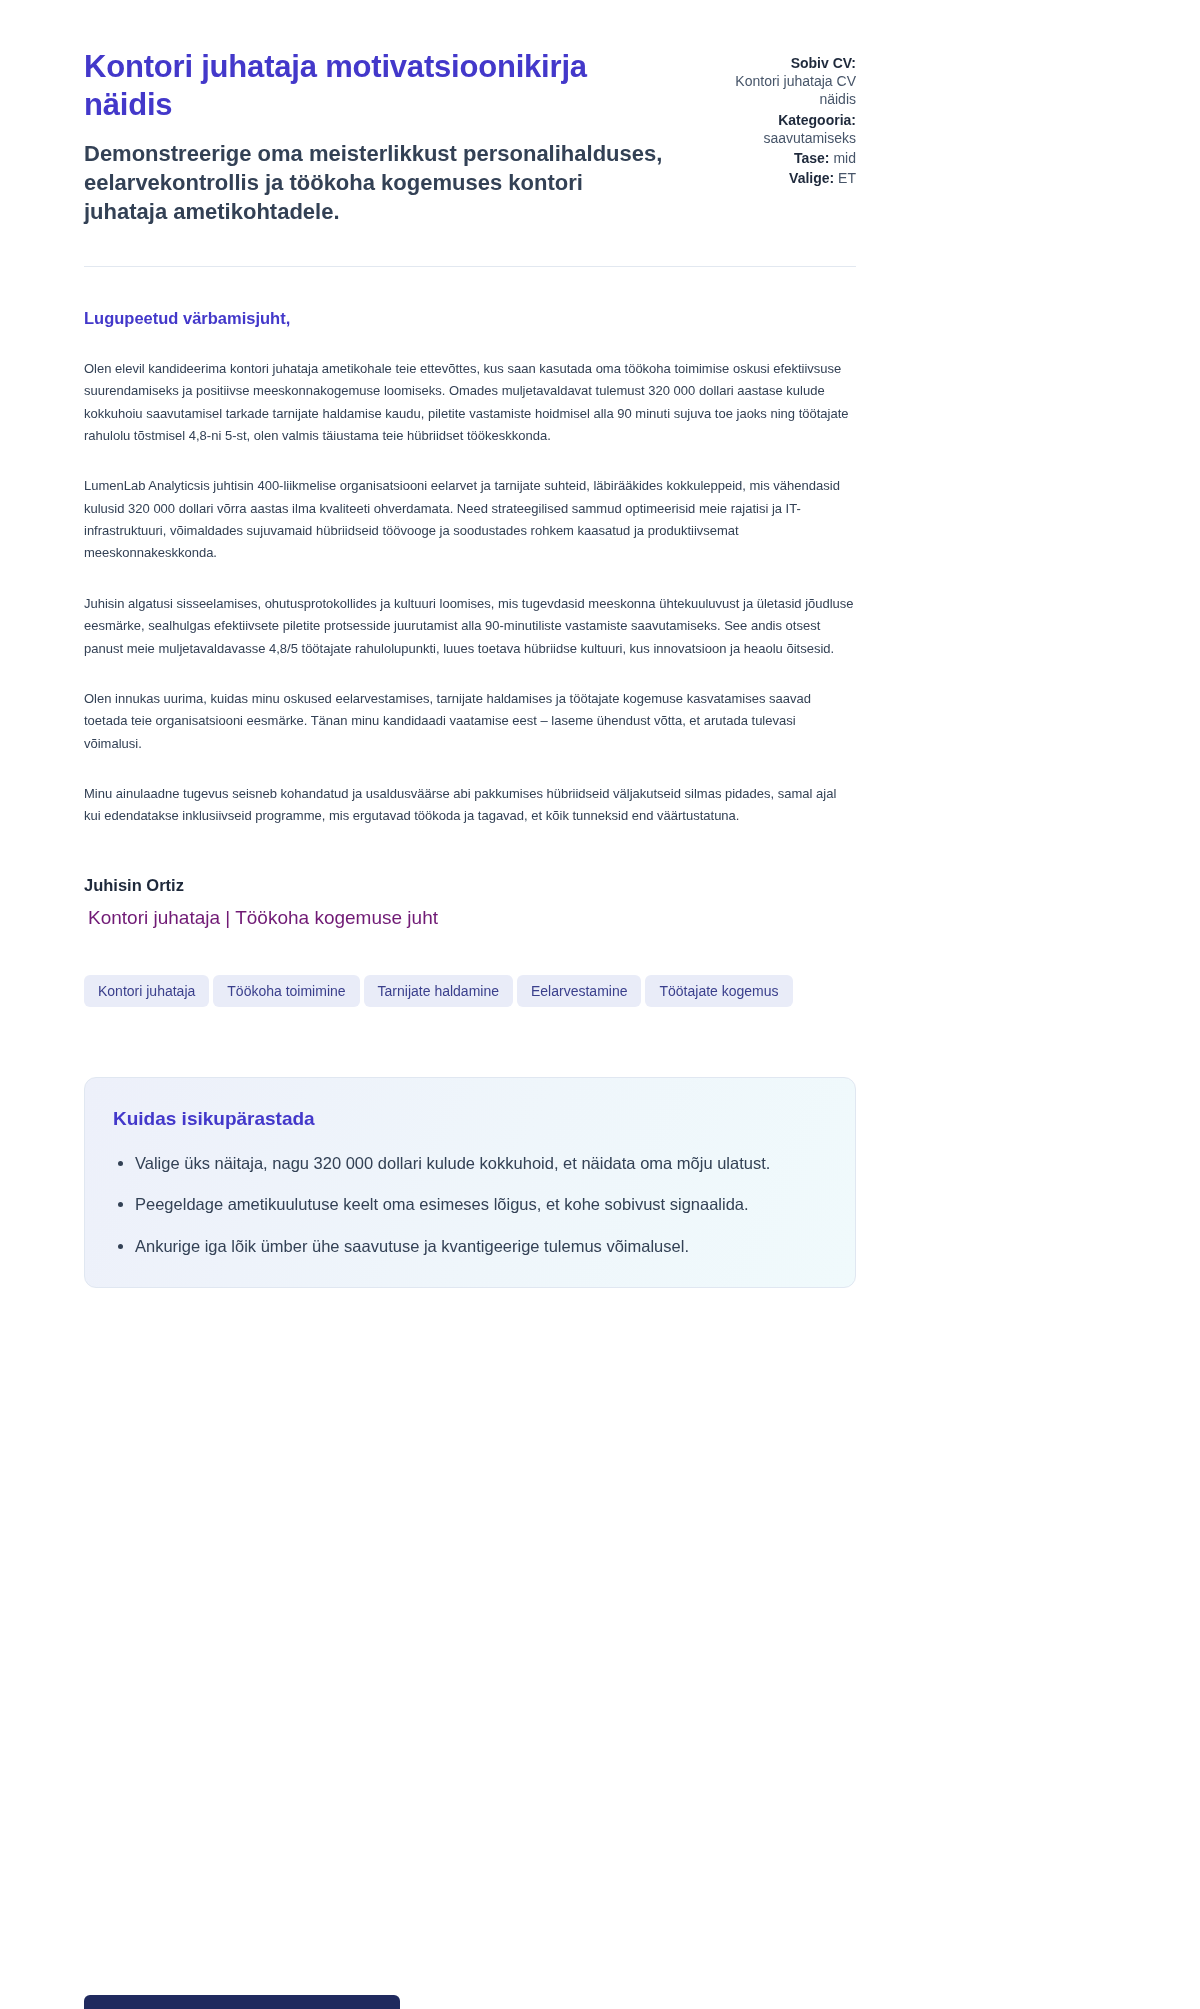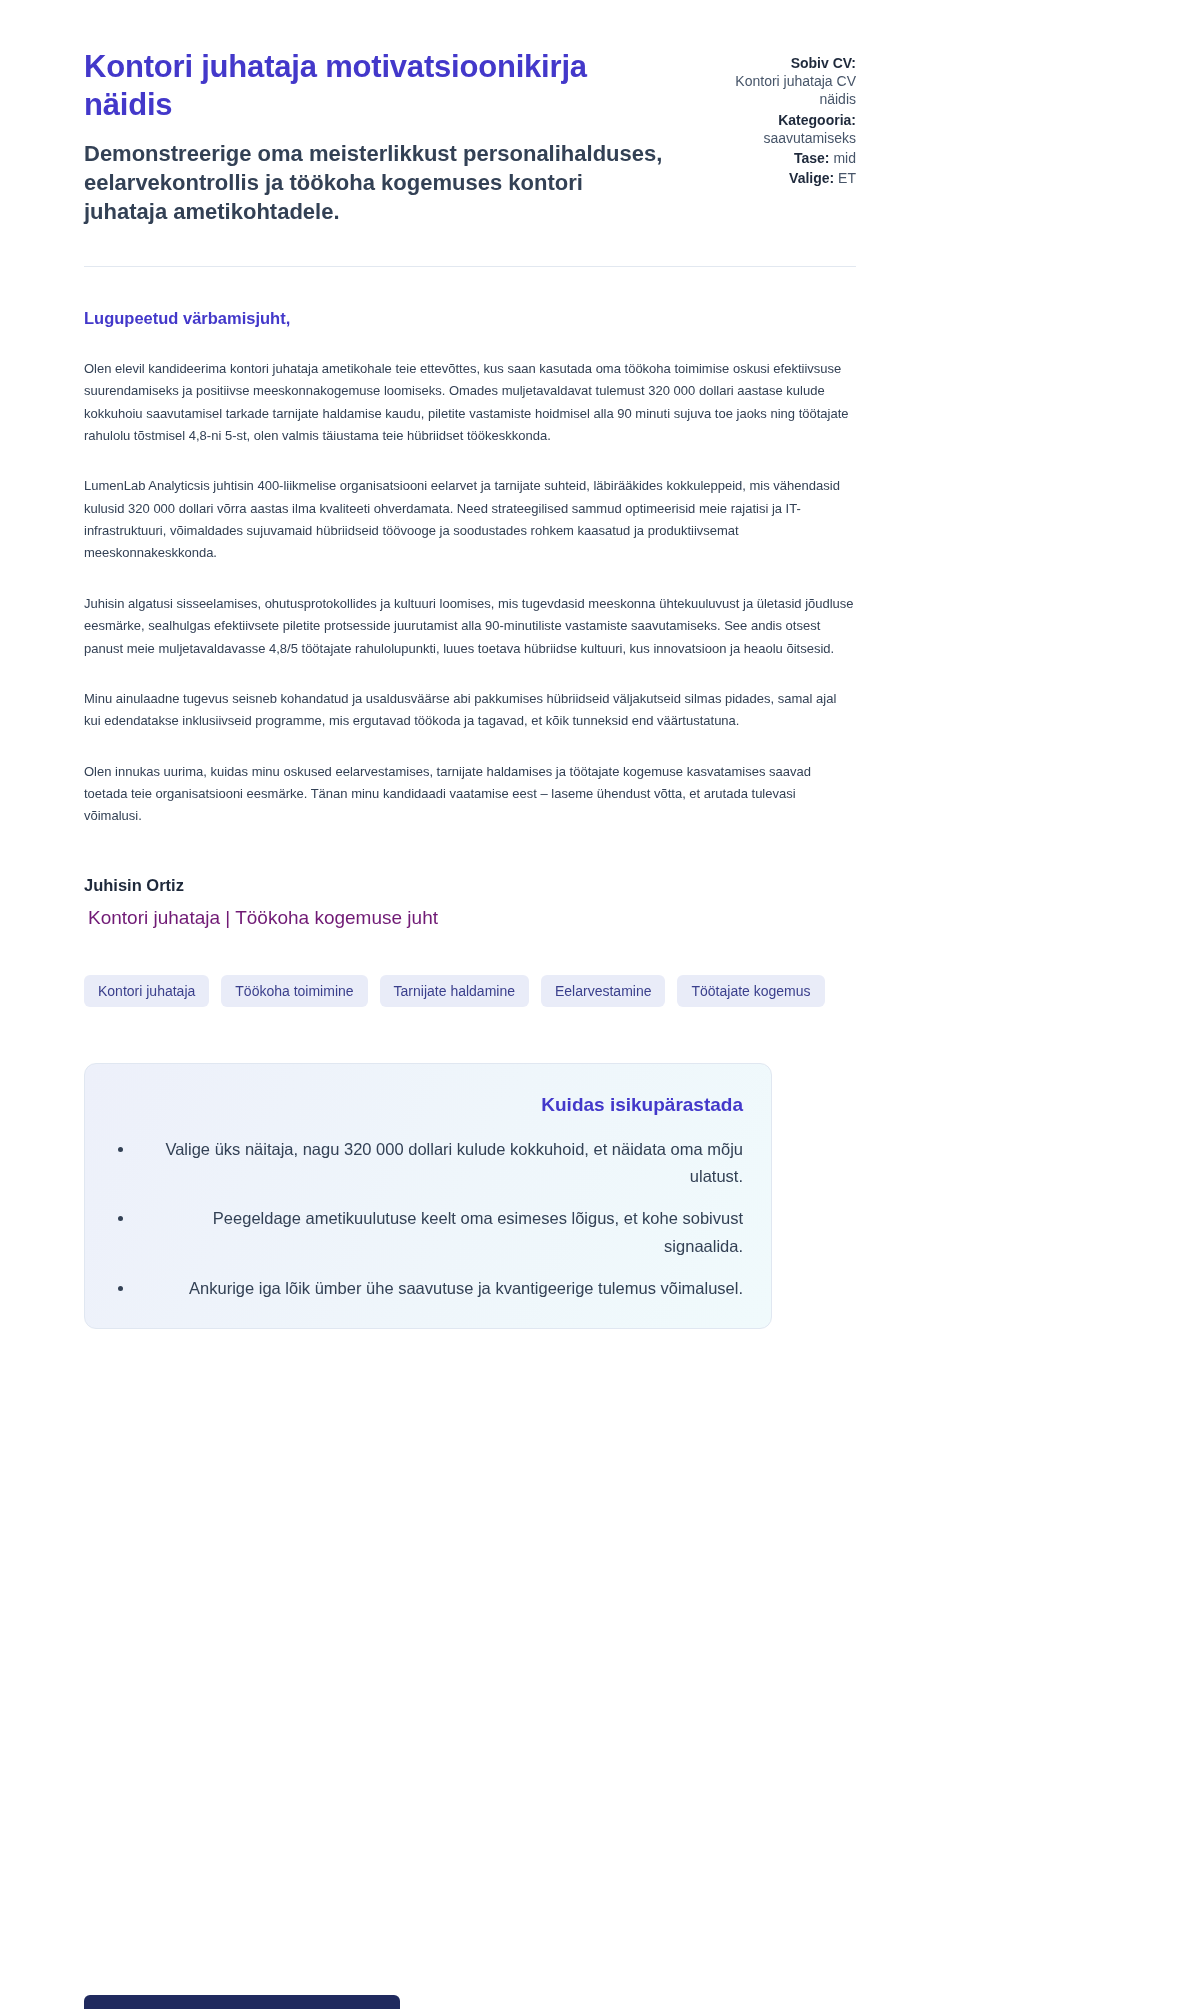--- a/index.html
+++ b/index.html
@@ -84,42 +84,41 @@
     font-size: 19px;
     color: #701a75;
     margin: 4px;
   }
 
   
   .tags {
     margin-top: 46px;
     display: flex;
     flex-wrap: wrap;
-    gap: 12px;
+    gap: 4px;
   }
   .tag-chip {
     background: #e9ecf8;
     color: #3a3f8c;
     font-size: 14px;
     line-height: 1;
     padding: 9px 14px;
     border-radius: 6px;
     white-space: nowrap;
     cursor: pointer;
   }
 
   
   .personalize-card {
-    margin-top: 56px;
-    width: 688px;
+    margin-top: 70px;
+    width: 772px;
     border: 1px solid #e0e7f1;
     border-radius: 12px;
     background: linear-gradient(115deg, #edf0fa 0%, #eff6fb 55%, #f0fafc 100%);
     padding: 30px 28px 22px 28px;
-    text-align: right;
   }
   .personalize-title {
     margin: 0 0 20px 0;
     font-size: 19px;
     font-weight: 700;
     color: #4338ca;
   }
   .personalize-list {
     margin: 0;
     padding-left: 22px;
@@ -175,22 +174,22 @@
         </div>
       </div>
 
       <hr class="divider">
 
       <div class="letter">
         <p class="greeting">Lugupeetud värbamisjuht,</p>
         <p class="body-paragraph">Olen elevil kandideerima kontori juhataja ametikohale teie ettevõttes, kus saan kasutada oma töökoha toimimise oskusi efektiivsuse suurendamiseks ja positiivse meeskonnakogemuse loomiseks. Omades muljetavaldavat tulemust 320 000 dollari aastase kulude kokkuhoiu saavutamisel tarkade tarnijate haldamise kaudu, piletite vastamiste hoidmisel alla 90 minuti sujuva toe jaoks ning töötajate rahulolu tõstmisel 4,8-ni 5-st, olen valmis täiustama teie hübriidset töökeskkonda.</p>
         <p class="body-paragraph">LumenLab Analyticsis juhtisin 400-liikmelise organisatsiooni eelarvet ja tarnijate suhteid, läbirääkides kokkuleppeid, mis vähendasid kulusid 320 000 dollari võrra aastas ilma kvaliteeti ohverdamata. Need strateegilised sammud optimeerisid meie rajatisi ja IT-infrastruktuuri, võimaldades sujuvamaid hübriidseid töövooge ja soodustades rohkem kaasatud ja produktiivsemat meeskonnakeskkonda.</p>
         <p class="body-paragraph">Juhisin algatusi sisseelamises, ohutusprotokollides ja kultuuri loomises, mis tugevdasid meeskonna ühtekuuluvust ja ületasid jõudluse eesmärke, sealhulgas efektiivsete piletite protsesside juurutamist alla 90-minutiliste vastamiste saavutamiseks. See andis otsest panust meie muljetavaldavasse 4,8/5 töötajate rahulolupunkti, luues toetava hübriidse kultuuri, kus innovatsioon ja heaolu õitsesid.</p>
+        <p class="body-paragraph">Olen innukas uurima, kuidas minu oskused eelarvestamises, tarnijate haldamises ja töötajate kogemuse kasvatamises saavad toetada teie organisatsiooni eesmärke. Tänan minu kandidaadi vaatamise eest – laseme ühendust võtta, et arutada tulevasi võimalusi.</p>
         <p class="body-paragraph">Minu ainulaadne tugevus seisneb kohandatud ja usaldusväärse abi pakkumises hübriidseid väljakutseid silmas pidades, samal ajal kui edendatakse inklusiivseid programme, mis ergutavad töökoda ja tagavad, et kõik tunneksid end väärtustatuna.</p>
-        <p class="body-paragraph">Olen innukas uurima, kuidas minu oskused eelarvestamises, tarnijate haldamises ja töötajate kogemuse kasvatamises saavad toetada teie organisatsiooni eesmärke. Tänan minu kandidaadi vaatamise eest – laseme ühendust võtta, et arutada tulevasi võimalusi.</p>
 
         <div class="signature">
           <p class="signature-name">Juhisin Ortiz</p>
           <p class="signature-title">Kontori juhataja | Töökoha kogemuse juht</p>
         </div>
       </div>
 
       <div class="tags">
         <span class="tag-chip">Kontori juhataja</span>
         <span class="tag-chip">Töökoha toimimine</span>

